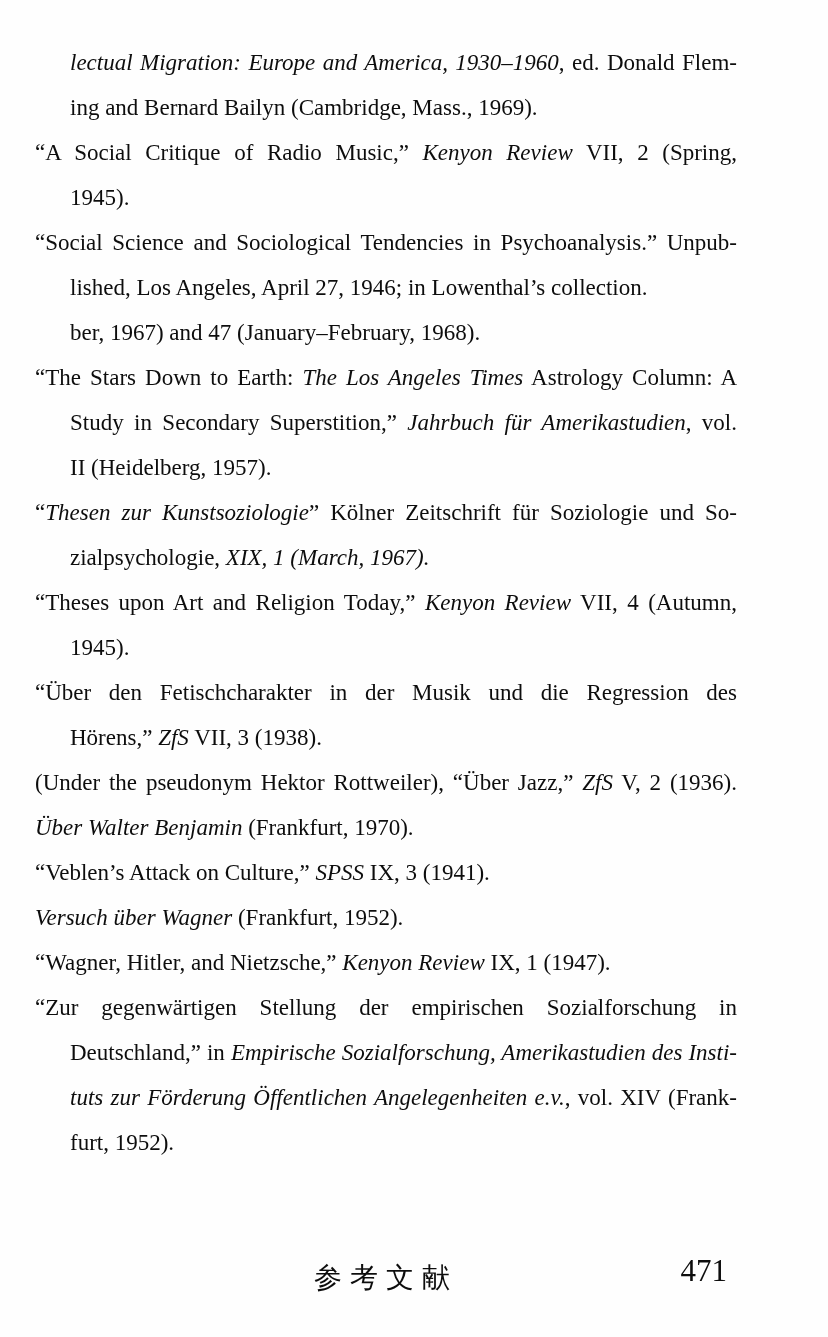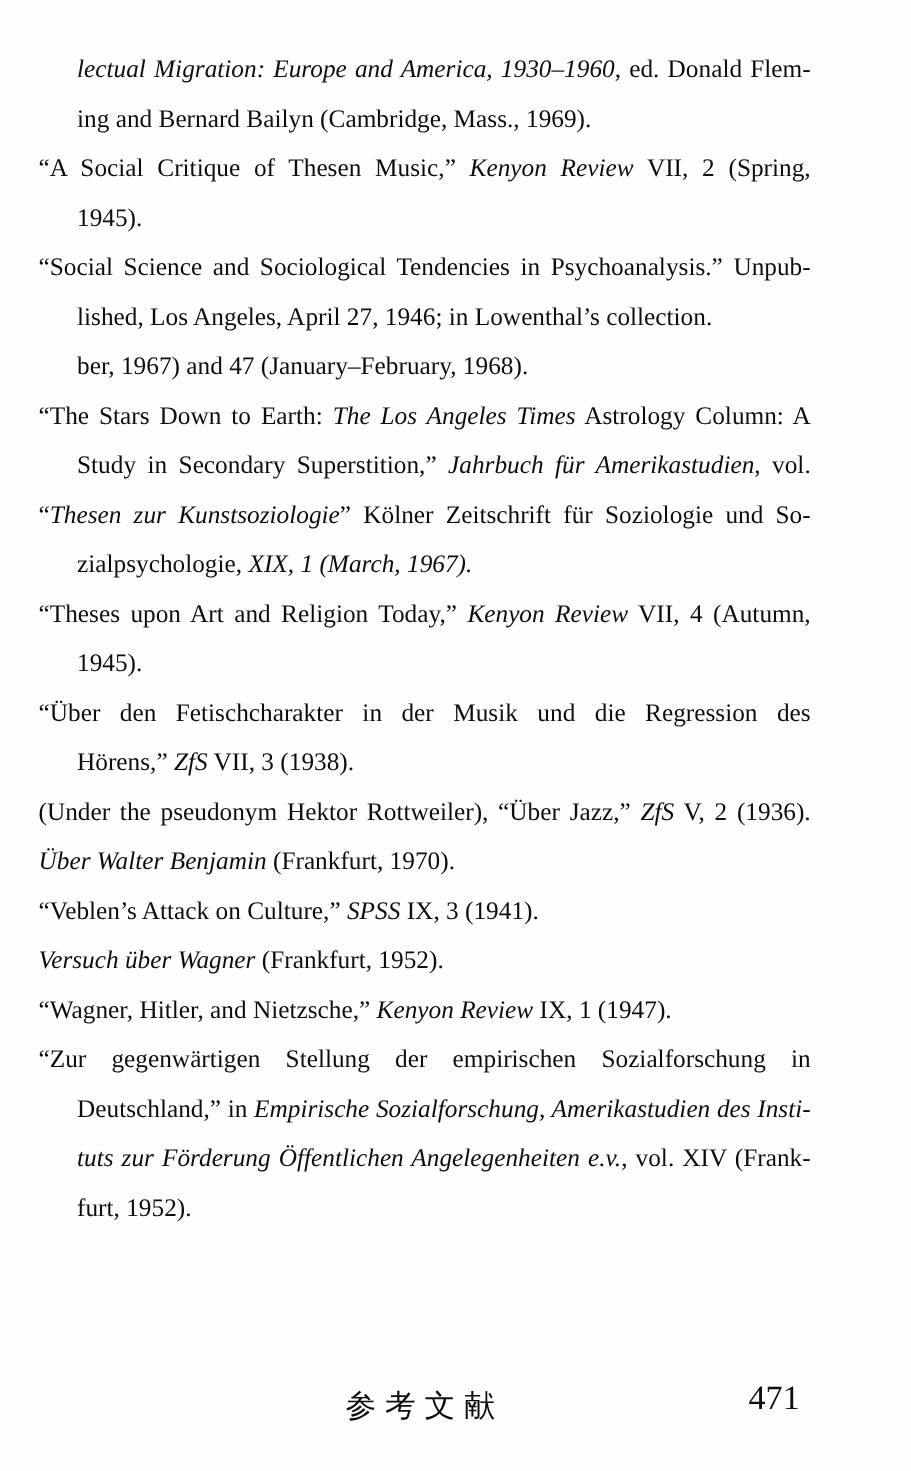--- a/index.html
+++ b/index.html
@@ -58,33 +58,34 @@
 </head>
 <body>
 
 <div class="page">
   <div class="text-block">
       <div class="entry">
         <div class="line indent just"><em>lectual Migration: Europe and America, 1930–1960</em><span>, ed. Donald Flem-</span></div>
         <div class="line indent"><span>ing and Bernard Bailyn (Cambridge, Mass., 1969).</span></div>
       </div>
       <div class="entry">
-        <div class="line just"><span>“A Social Critique of Thesen Music,” </span><em>Kenyon Review</em><span> VII, 2 (Spring,</span></div>
+        <div class="line just"><span>“A Social Critique of Radio Music,” </span><em>Kenyon Review</em><span> VII, 2 (Spring,</span></div>
         <div class="line indent"><span>1945).</span></div>
       </div>
       <div class="entry">
         <div class="line just"><span>“Social Science and Sociological Tendencies in Psychoanalysis.” Unpub-</span></div>
         <div class="line indent"><span>lished, Los Angeles, April 27, 1946; in Lowenthal’s collection.</span></div>
       </div>
       <div class="entry">
         <div class="line indent"><span>ber, 1967) and 47 (January–February, 1968).</span></div>
       </div>
       <div class="entry">
         <div class="line just"><span>“The Stars Down to Earth: </span><em>The Los Angeles Times</em><span> Astrology Column: A</span></div>
         <div class="line indent just"><span>Study in Secondary Superstition,” </span><em>Jahrbuch für Amerikastudien</em><span>, vol.</span></div>
+        <div class="line indent"><span>II (Heidelberg, 1957).</span></div>
       </div>
       <div class="entry">
         <div class="line just"><span>“</span><em>Thesen zur Kunstsoziologie</em><span>” Kölner Zeitschrift für Soziologie und So-</span></div>
         <div class="line indent"><span>zialpsychologie, </span><em>XIX, 1 (March, 1967).</em></div>
       </div>
       <div class="entry">
         <div class="line just"><span>“Theses upon Art and Religion Today,” </span><em>Kenyon Review</em><span> VII, 4 (Autumn,</span></div>
         <div class="line indent"><span>1945).</span></div>
       </div>
       <div class="entry">

